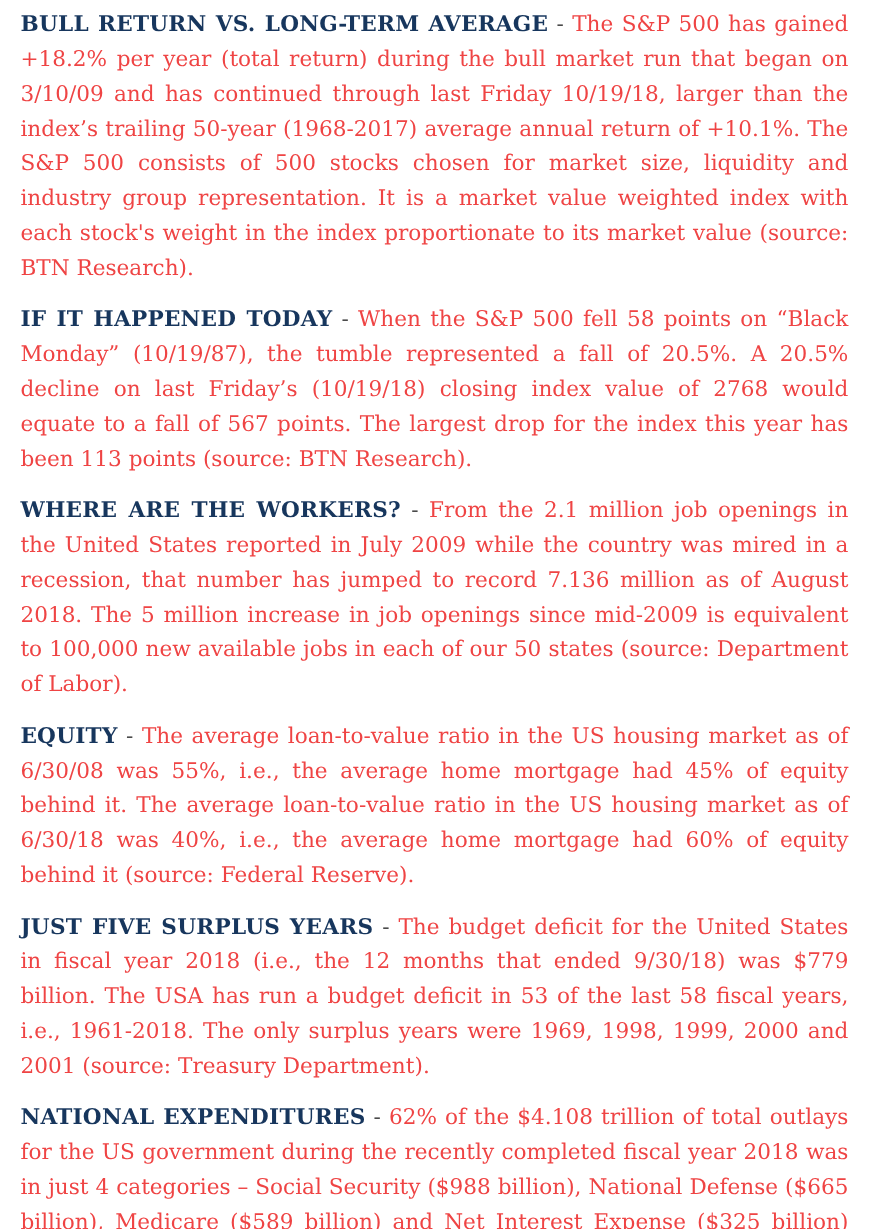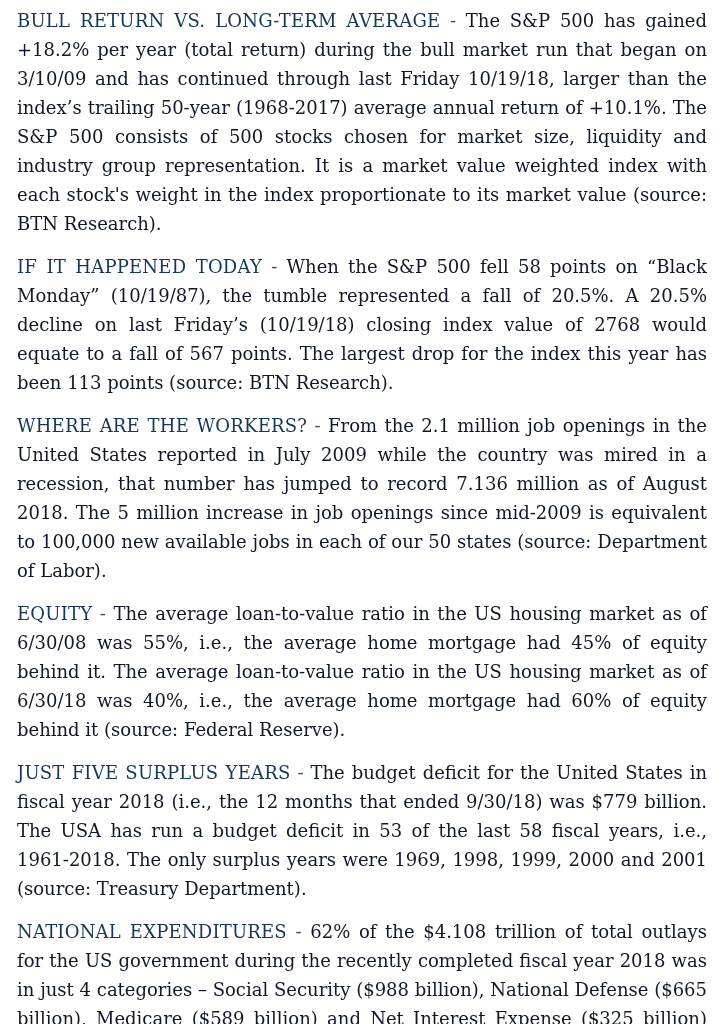--- a/index.html
+++ b/index.html
@@ -17,26 +17,26 @@
   }
   .para {
     margin: 0 0 14px 0;
     font-size: 18px;
     line-height: 29px;
     text-align: justify;
     color: #4a4a4a;
   }
   .para:last-child { margin-bottom: 0; }
   .head {
-    font-weight: normal;
+    font-weight: bold;
     color: #17365d;
     letter-spacing: 0.2px;
   }
   .sep { color: #4a4a4a; }
-  .body-text { color: #0f172a; }
+  .body-text { color: #ef4444; }
 </style>
 </head>
 <body>
 
 <main class="page">
 
   <p class="para"><span class="head">BULL RETURN VS. LONG-TERM AVERAGE</span><span class="sep"> - </span><span class="body-text">The S&amp;P 500 has gained +18.2% per year (total return) during the bull market run that began on 3/10/09 and has continued through last Friday 10/19/18, larger than the index’s trailing 50-year (1968-2017) average annual return of +10.1%.  The S&amp;P 500 consists of 500 stocks chosen for market size, liquidity and industry group representation.  It is a market value weighted index with each stock's weight in the index proportionate to its market value (source: BTN Research).</span></p>
 
   <p class="para"><span class="head">IF IT HAPPENED TODAY</span><span class="sep"> - </span><span class="body-text">When the S&amp;P 500 fell 58 points on “Black Monday” (10/19/87), the tumble represented a fall of 20.5%.  A 20.5% decline on last Friday’s (10/19/18) closing index value of 2768 would equate to a fall of 567 points.  The largest drop for the index this year has been 113 points (source: BTN Research).</span></p>
 

